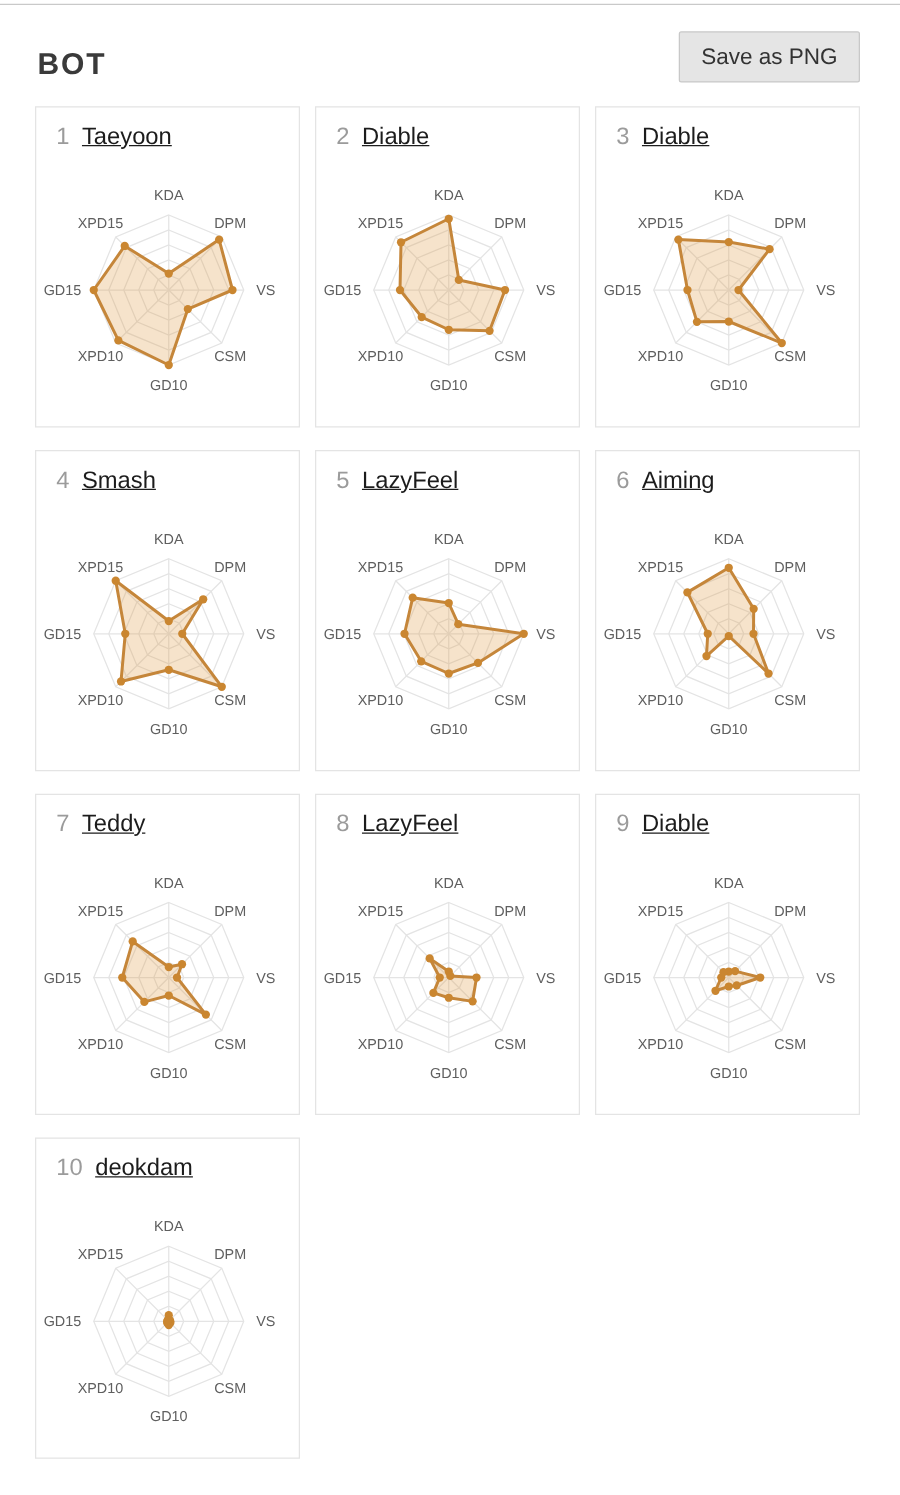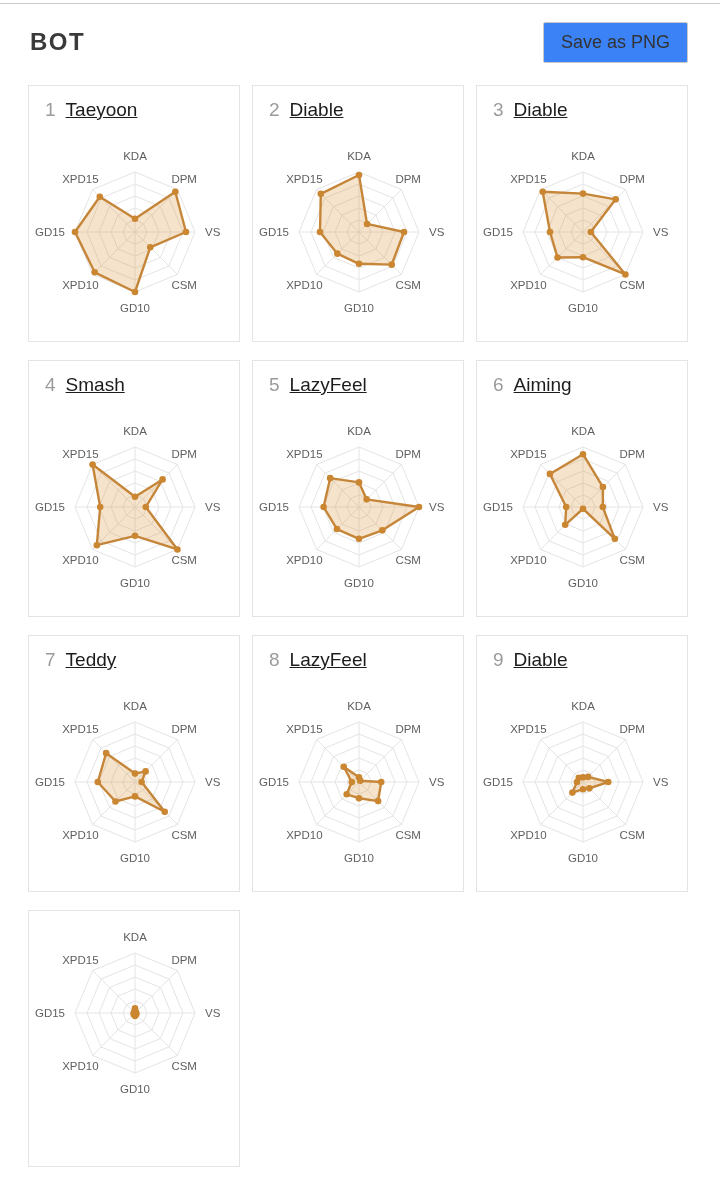--- a/index.html
+++ b/index.html
@@ -4,29 +4,29 @@
 <style>
   * { margin:0; padding:0; box-sizing:border-box; }
   html,body { background:#ffffff; }
   body {
     width:720px; height:1196px; overflow:hidden;
     font-family:"Liberation Sans", sans-serif;
     color:#1c1c1c;
   }
   .topline { height:4px; border-bottom:1px solid #c9c9c9; }
   header {
-    display:flex; align-items:center; justify-content:space-between;
+    display:flex; align-items:flex-end; justify-content:space-between;
     padding:14px 32px 0 30px; height:62px;
   }
   h1.page-title {
     font-size:24px; font-weight:bold; letter-spacing:1.5px; color:#3a3a3a;
   }
   .save-btn {
     font-family:"Liberation Sans", sans-serif;
-    font-size:18px; color:#333333; background:#3b82f6;
+    font-size:18px; color:#333333; background:#e5e5e5;
     border:1px solid #c8c8c8; border-radius:2px;
     padding:9px 17px; cursor:pointer;
   }
   main.grid {
     margin:19px 32px 0 28px;
     display:grid;
     grid-template-columns:repeat(3, 212px);
     column-gap:12px; row-gap:18px;
   }
   .card {
@@ -412,20 +412,24 @@
         <text x="142.4" y="52.5" text-anchor="start">DPM</text>
         <text x="176" y="106" text-anchor="start">VS</text>
         <text x="142.4" y="159" text-anchor="start">CSM</text>
         <text x="106" y="182" text-anchor="middle">GD10</text>
         <text x="69.6" y="159" text-anchor="end">XPD10</text>
         <text x="36" y="106" text-anchor="end">GD15</text>
         <text x="69.6" y="52.5" text-anchor="end">XPD15</text>
       </svg>
     </div>
     <div class="card">
+      <div class="card-head">
+        <span class="rank">10</span>
+        <span class="pname">deokdam</span>
+      </div>
       <svg width="212" height="211" viewBox="0 0 212 211" class="radar">
         <g>
           <polygon points="106,90 114.48528137423857,93.51471862576143 118,102 114.48528137423857,110.48528137423857 106,114 97.51471862576143,110.48528137423857 94,102 97.51471862576143,93.51471862576143" fill="none" stroke="#e4e4e4" stroke-width="1"></polygon>
           <polygon points="106,78 122.97056274847714,85.02943725152286 130,102 122.97056274847714,118.97056274847714 106,126 89.02943725152286,118.97056274847714 82,102 89.02943725152286,85.02943725152286" fill="none" stroke="#e4e4e4" stroke-width="1"></polygon>
           <polygon points="106,66 131.45584412271572,76.54415587728428 142,102 131.45584412271572,127.45584412271572 106,138 80.54415587728428,127.45584412271572 70,102 80.54415587728428,76.54415587728428" fill="none" stroke="#e4e4e4" stroke-width="1"></polygon>
           <polygon points="106,54 139.94112549695427,68.05887450304573 154,102 139.94112549695427,135.94112549695427 106,150 72.05887450304573,135.94112549695427 58,102 72.05887450304571,68.05887450304573" fill="none" stroke="#e4e4e4" stroke-width="1"></polygon>
           <polygon points="106,42 148.42640687119285,59.573593128807154 166,102 148.42640687119285,144.42640687119285 106,162 63.573593128807154,144.42640687119285 46,102.00000000000001 63.57359312880714,59.573593128807154" fill="none" stroke="#e4e4e4" stroke-width="1"></polygon>
           <line x1="106" y1="102" x2="106" y2="42" stroke="#e4e4e4" stroke-width="1"></line>
           <line x1="106" y1="102" x2="148.42640687119285" y2="59.573593128807154" stroke="#e4e4e4" stroke-width="1"></line>
           <line x1="106" y1="102" x2="166" y2="102" stroke="#e4e4e4" stroke-width="1"></line>

